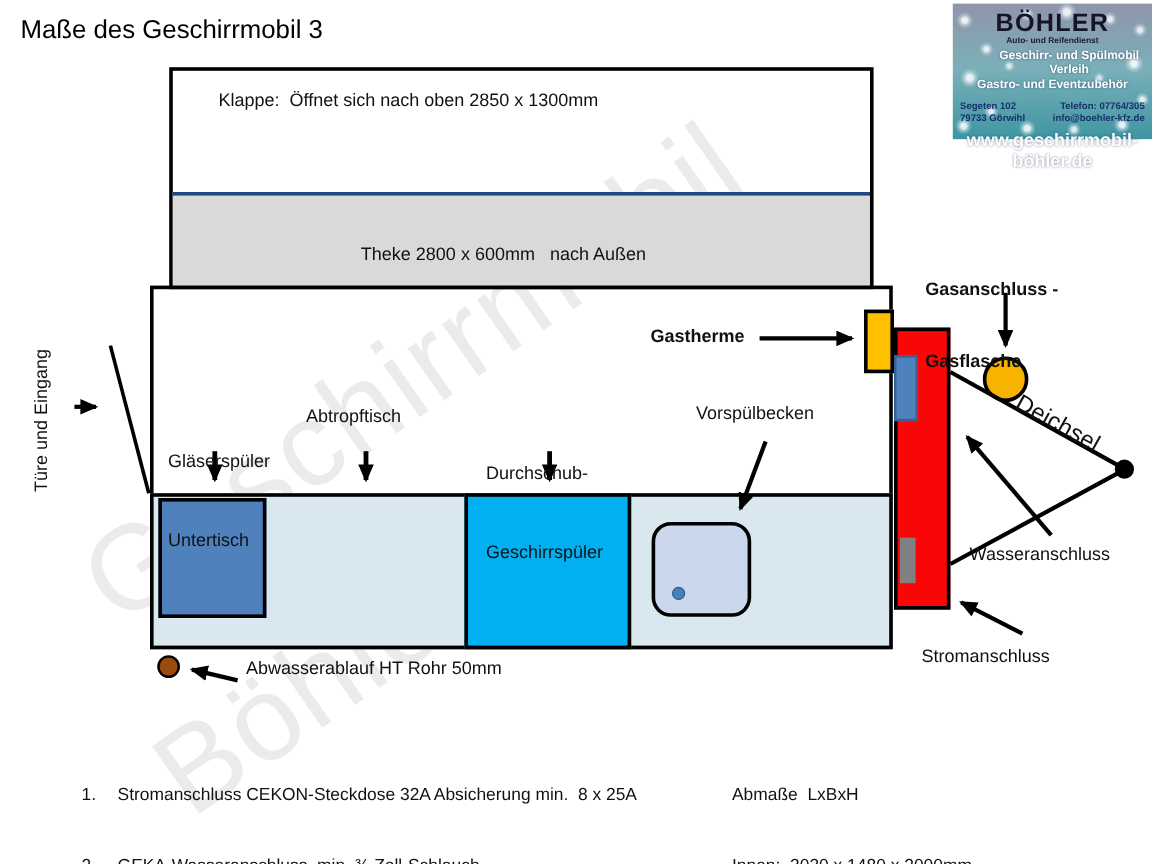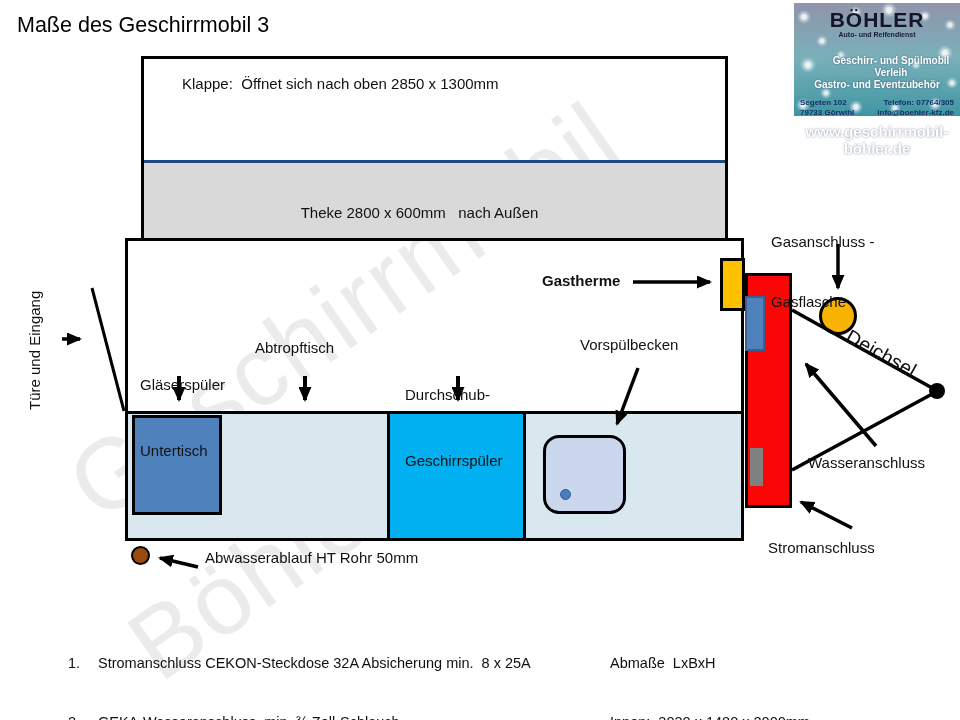--- a/index.html
+++ b/index.html
@@ -34,21 +34,21 @@
       radial-gradient(circle 7px at 141px 101px, rgba(255,255,255,.85) 0 30%, rgba(215,228,236,.5) 60%, transparent 100%),
       radial-gradient(circle 6px at 101px 105px, rgba(255,255,255,.8) 0 30%, rgba(215,228,236,.45) 60%, transparent 100%),
       radial-gradient(circle 7px at 62px 104px, rgba(255,255,255,.85) 0 30%, rgba(215,228,236,.5) 60%, transparent 100%),
       radial-gradient(circle 5px at 47px 52px, rgba(255,255,255,.7) 0 30%, rgba(215,228,236,.4) 60%, transparent 100%),
       radial-gradient(circle 5px at 122px 62px, rgba(255,255,255,.7) 0 30%, rgba(215,228,236,.4) 60%, transparent 100%),
       linear-gradient(180deg,#9095aa 0%,#7ab0b9 48%,#3e96a2 100%);
   }
   .logo-company{font-size:21px;font-weight:bold;color:#14142a;letter-spacing:1px;line-height:22px;margin-top:6px;}
   .logo-tagline{font-size:7px;font-weight:bold;color:#1a1a3a;line-height:8px;}
   .logo-service{font-size:10px;font-weight:bold;color:#fff;line-height:12px;text-shadow:0 0 2px rgba(20,40,80,.6);}
-  .logo-service.first{margin-top:16px;padding-left:28px;}
+  .logo-service.first{margin-top:2px;padding-left:28px;}
   .logo-contact{display:flex;justify-content:space-between;margin:7px 6px 0 6px;font-size:8px;font-weight:bold;color:#16306a;line-height:10px;text-align:left;}
   .logo-contact .right{text-align:right;}
   .logo-web{font-size:15px;font-weight:bold;color:#fff;margin-top:5px;text-shadow:0 0 2px rgba(20,40,80,.6);}
   
   .box{position:absolute;box-sizing:border-box;border:3px solid #000;z-index:2;}
   .top-box{left:141px;top:56px;width:587px;height:185px;background:transparent;}
   .theke{position:absolute;left:0;right:0;bottom:0;height:78px;background:var(--gray_theke,#d9d9d9);border-top:3px solid var(--navy_line,#1f497d);box-sizing:border-box;}
   .main-box{left:125px;top:238px;width:619px;height:303px;background:transparent;}
   .band{left:125px;top:411px;width:619px;height:130px;background:var(--band,#d9e8ee);}
   .glaeser-sq{left:132px;top:415px;width:90px;height:100px;background:var(--steel_blue,#4f81bd);}
@@ -137,21 +137,21 @@
     <line x1="458" y1="376" x2="458" y2="400" stroke="#000" stroke-width="4" marker-end="url(#ah)"></line>
     <line x1="638" y1="368" x2="617" y2="424" stroke="#000" stroke-width="3.5" marker-end="url(#ah)"></line>
     <line x1="198" y1="567" x2="160" y2="558" stroke="#000" stroke-width="3.5" marker-end="url(#ah)"></line>
     <line x1="876" y1="446" x2="806" y2="364" stroke="#000" stroke-width="3.5" marker-end="url(#ah)"></line>
     <line x1="852" y1="528" x2="801" y2="502" stroke="#000" stroke-width="3.5" marker-end="url(#ah)"></line>
     <line x1="792" y1="310" x2="934" y2="389" stroke="#000" stroke-width="3.5"></line>
     <line x1="792" y1="470" x2="934" y2="393" stroke="#000" stroke-width="3.5"></line>
   </svg>
 
   <div class="lbl" style="left:542px;top:270px;font-weight:bold;">Gastherme</div>
-  <div class="lbl" style="left:771px;top:192px;line-height:20px;">
+  <div class="lbl" style="left:771px;top:192px;line-height:20px;font-weight:bold;">
     <div>Gasanschluss -</div>
     <div>Gasflasche</div>
   </div>
   <div class="lbl vtext" style="left:24px;top:270px;height:140px;">Türe und Eingang</div>
   <div class="lbl" style="left:140px;top:330px;">
     <div>Gläserspüler</div>
     <div>Untertisch</div>
   </div>
   <div class="lbl" style="left:255px;top:337px;">Abtropftisch</div>
   <div class="lbl" style="left:405px;top:340px;">

